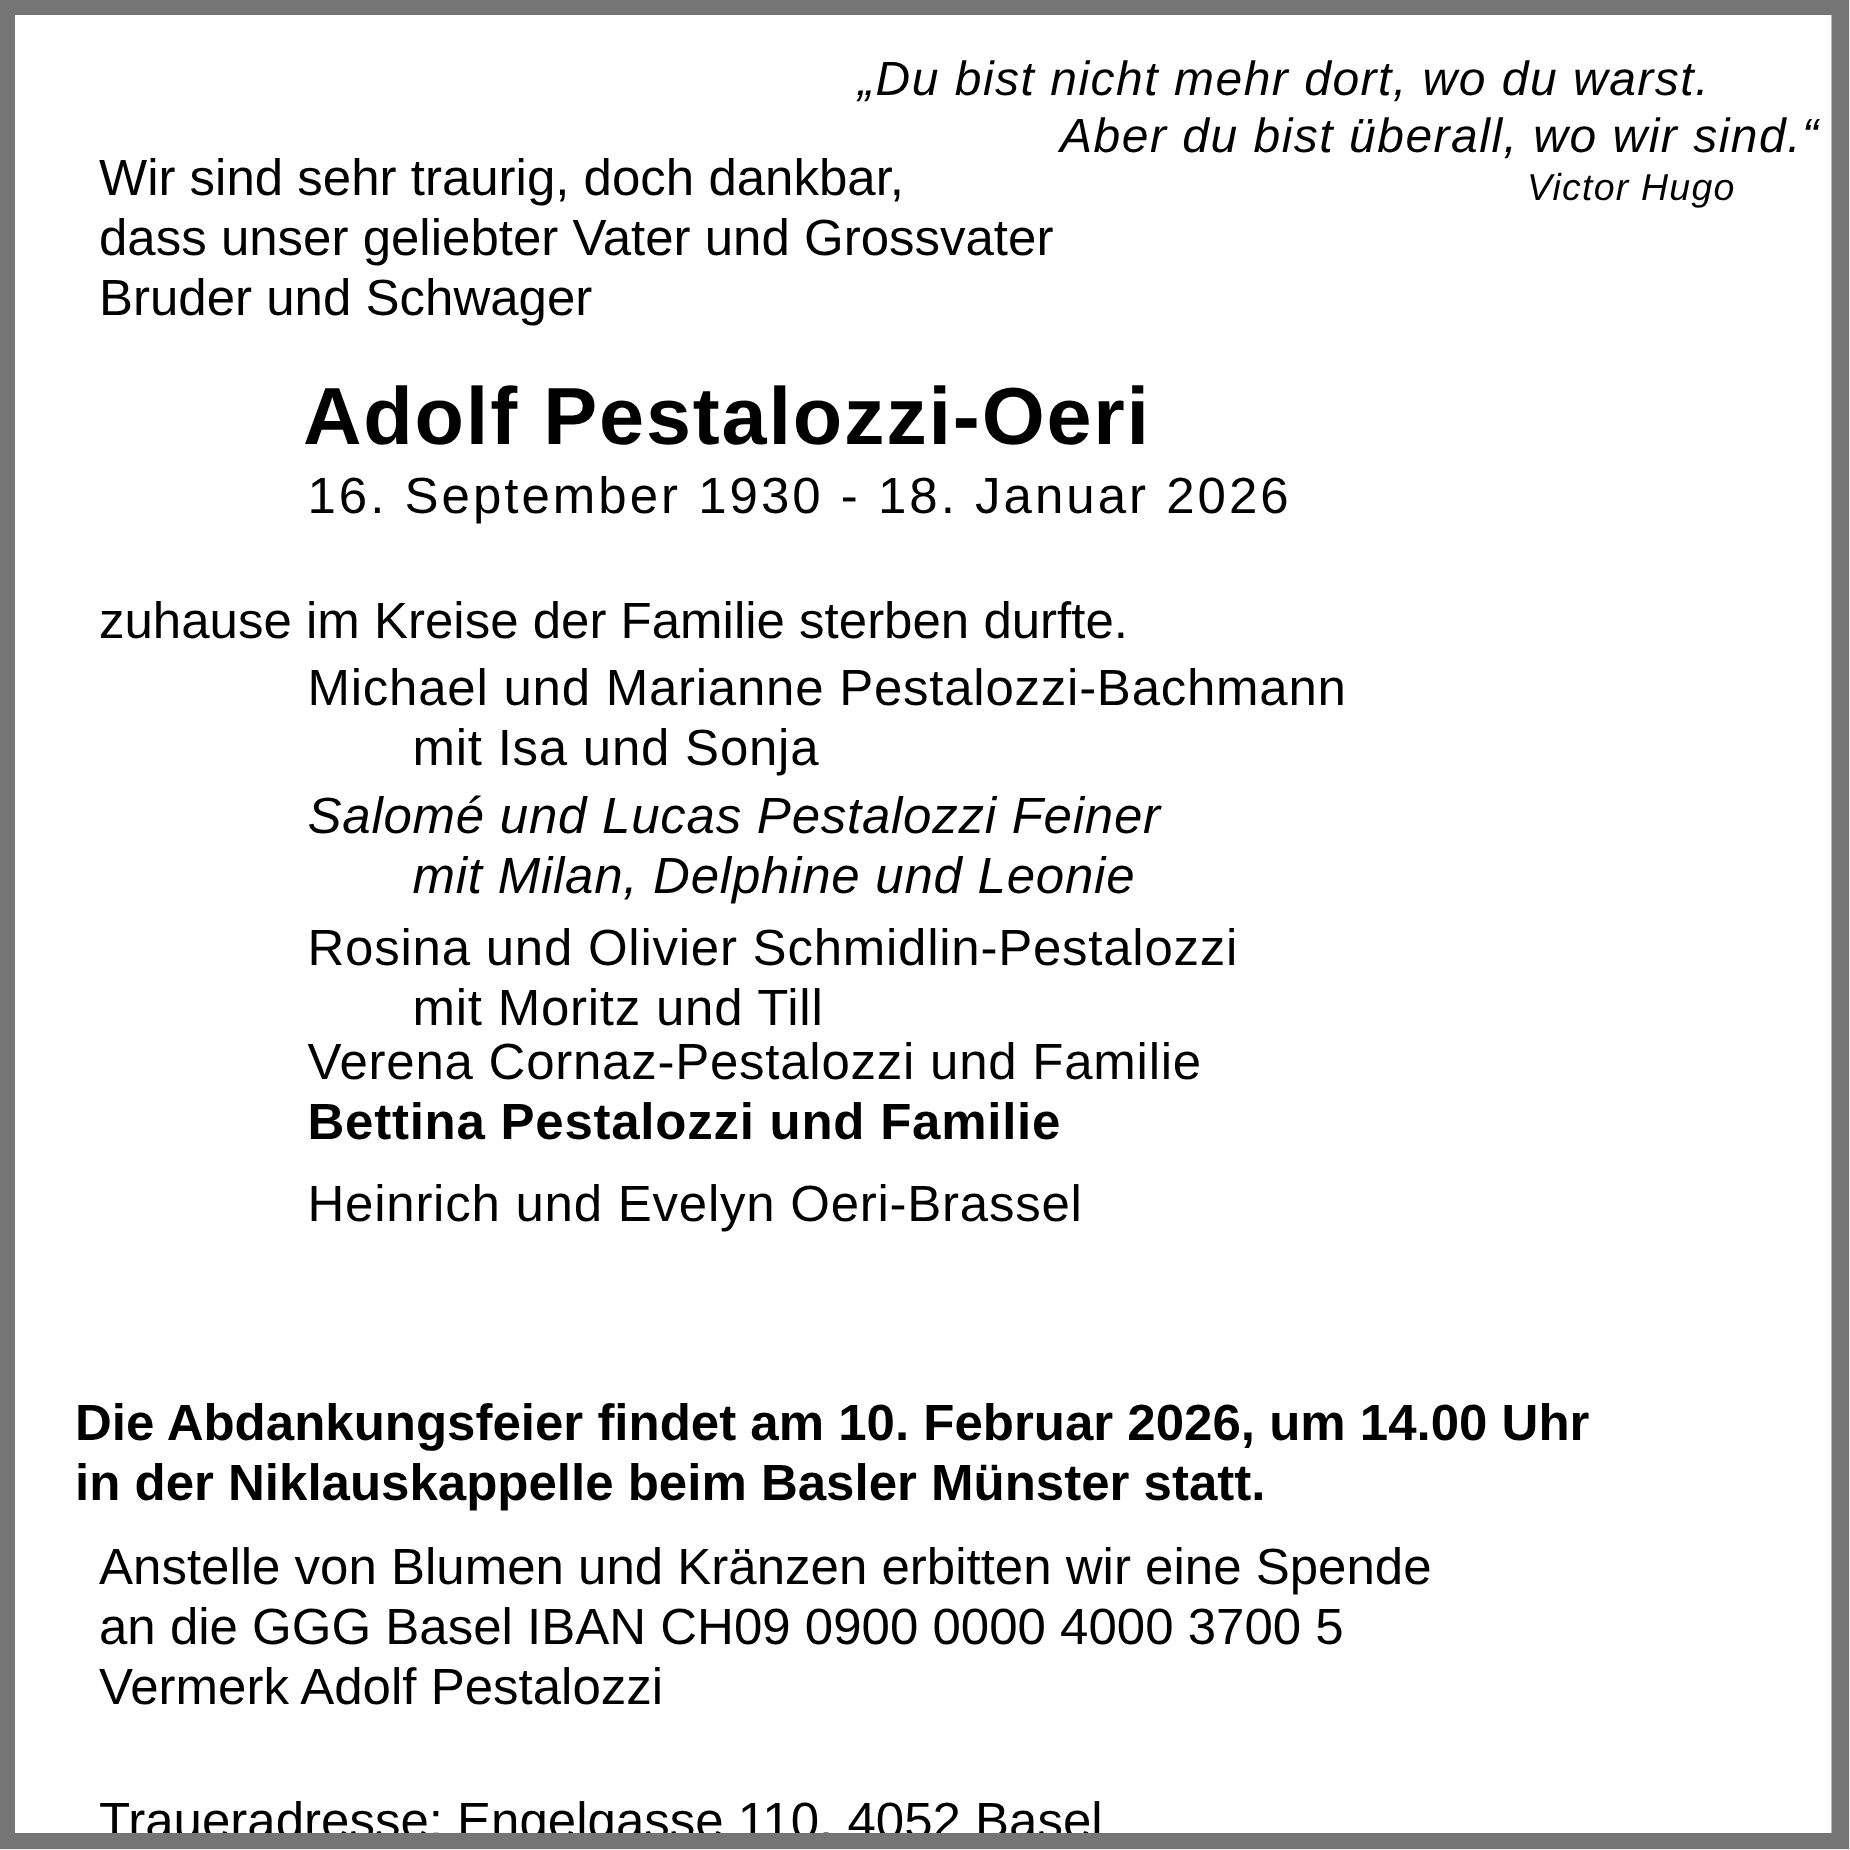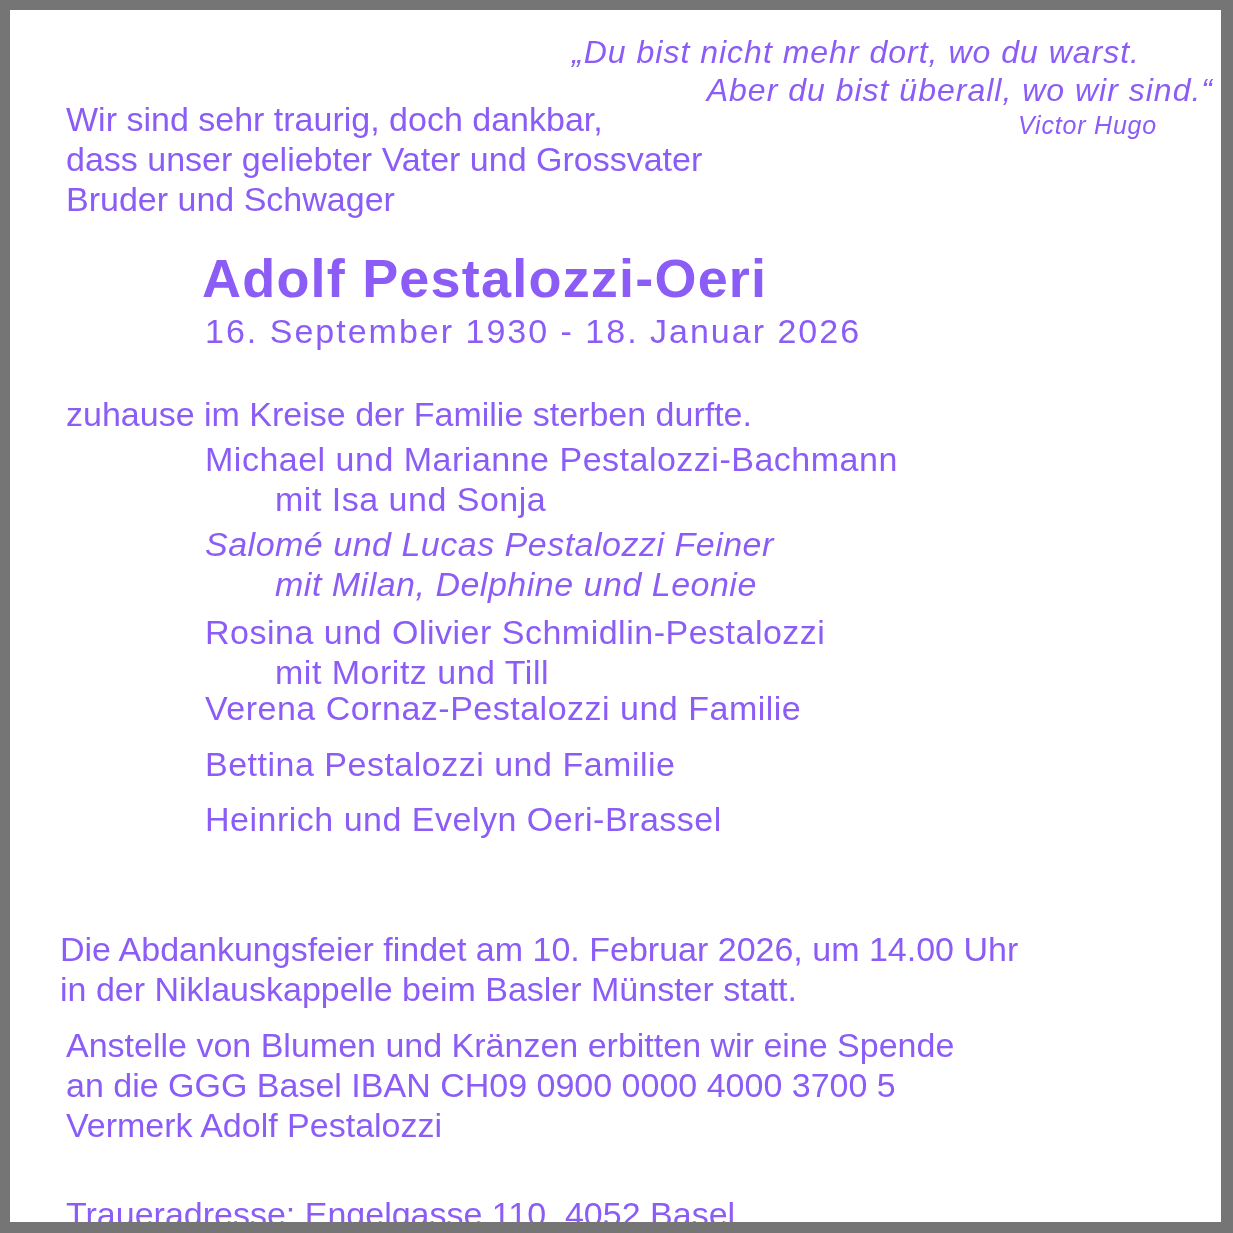--- a/index.html
+++ b/index.html
@@ -21,21 +21,21 @@
     inset: 0;
     border-style: solid;
     border-color: #757575;
     border-width: 10px 12px 11px 10px;
     pointer-events: none;
     z-index: 5;
   }
   .txt {
     position: absolute;
     white-space: nowrap;
-    color: #8b5cf6;
+    color: #000000;
   }
   
   .quote-line1 {
     top: 33px; right: 93px;
     font-style: italic;
     font-size: 32px;
     letter-spacing: 1px;
     line-height: 38px;
   }
   .quote-line2 {
@@ -70,24 +70,24 @@
     font-size: 34px;
     letter-spacing: 2px;
     line-height: 40px;
   }
   .closing-line { left: 66px;  top: 374px; margin-top: 20px; }
   .family-list  { left: 205px; top: 439px; letter-spacing: 0.5px; }
   .family-line.indent { padding-left: 70px; }
   .family-entry:nth-child(2) { margin-top: 5px; font-style: italic;  }
   .family-entry:nth-child(3) { margin-top: 8px;  }
   .family-entry:nth-child(4) { margin-top: -4px; }
-  .family-entry:nth-child(5) { margin-top: 16px;  }
+  .family-entry:nth-child(5) { margin-top: 0; font-weight: bold;  }
   .family-entry:nth-child(6) { margin-top: 15px; }
   .family-entry:nth-child(7) { margin-top: 2px;  }
-  .service      { left: 60px;  top: 929px;  }
+  .service      { left: 50px;  top: 929px; font-weight: bold;  }
   .donation     { left: 66px;  top: 1025px; }
   .address      { left: 66px;  top: 1194px; }
 </style>
 </head>
 <body>
 
 <div class="page">
 
   <div class="frame"></div>
 

